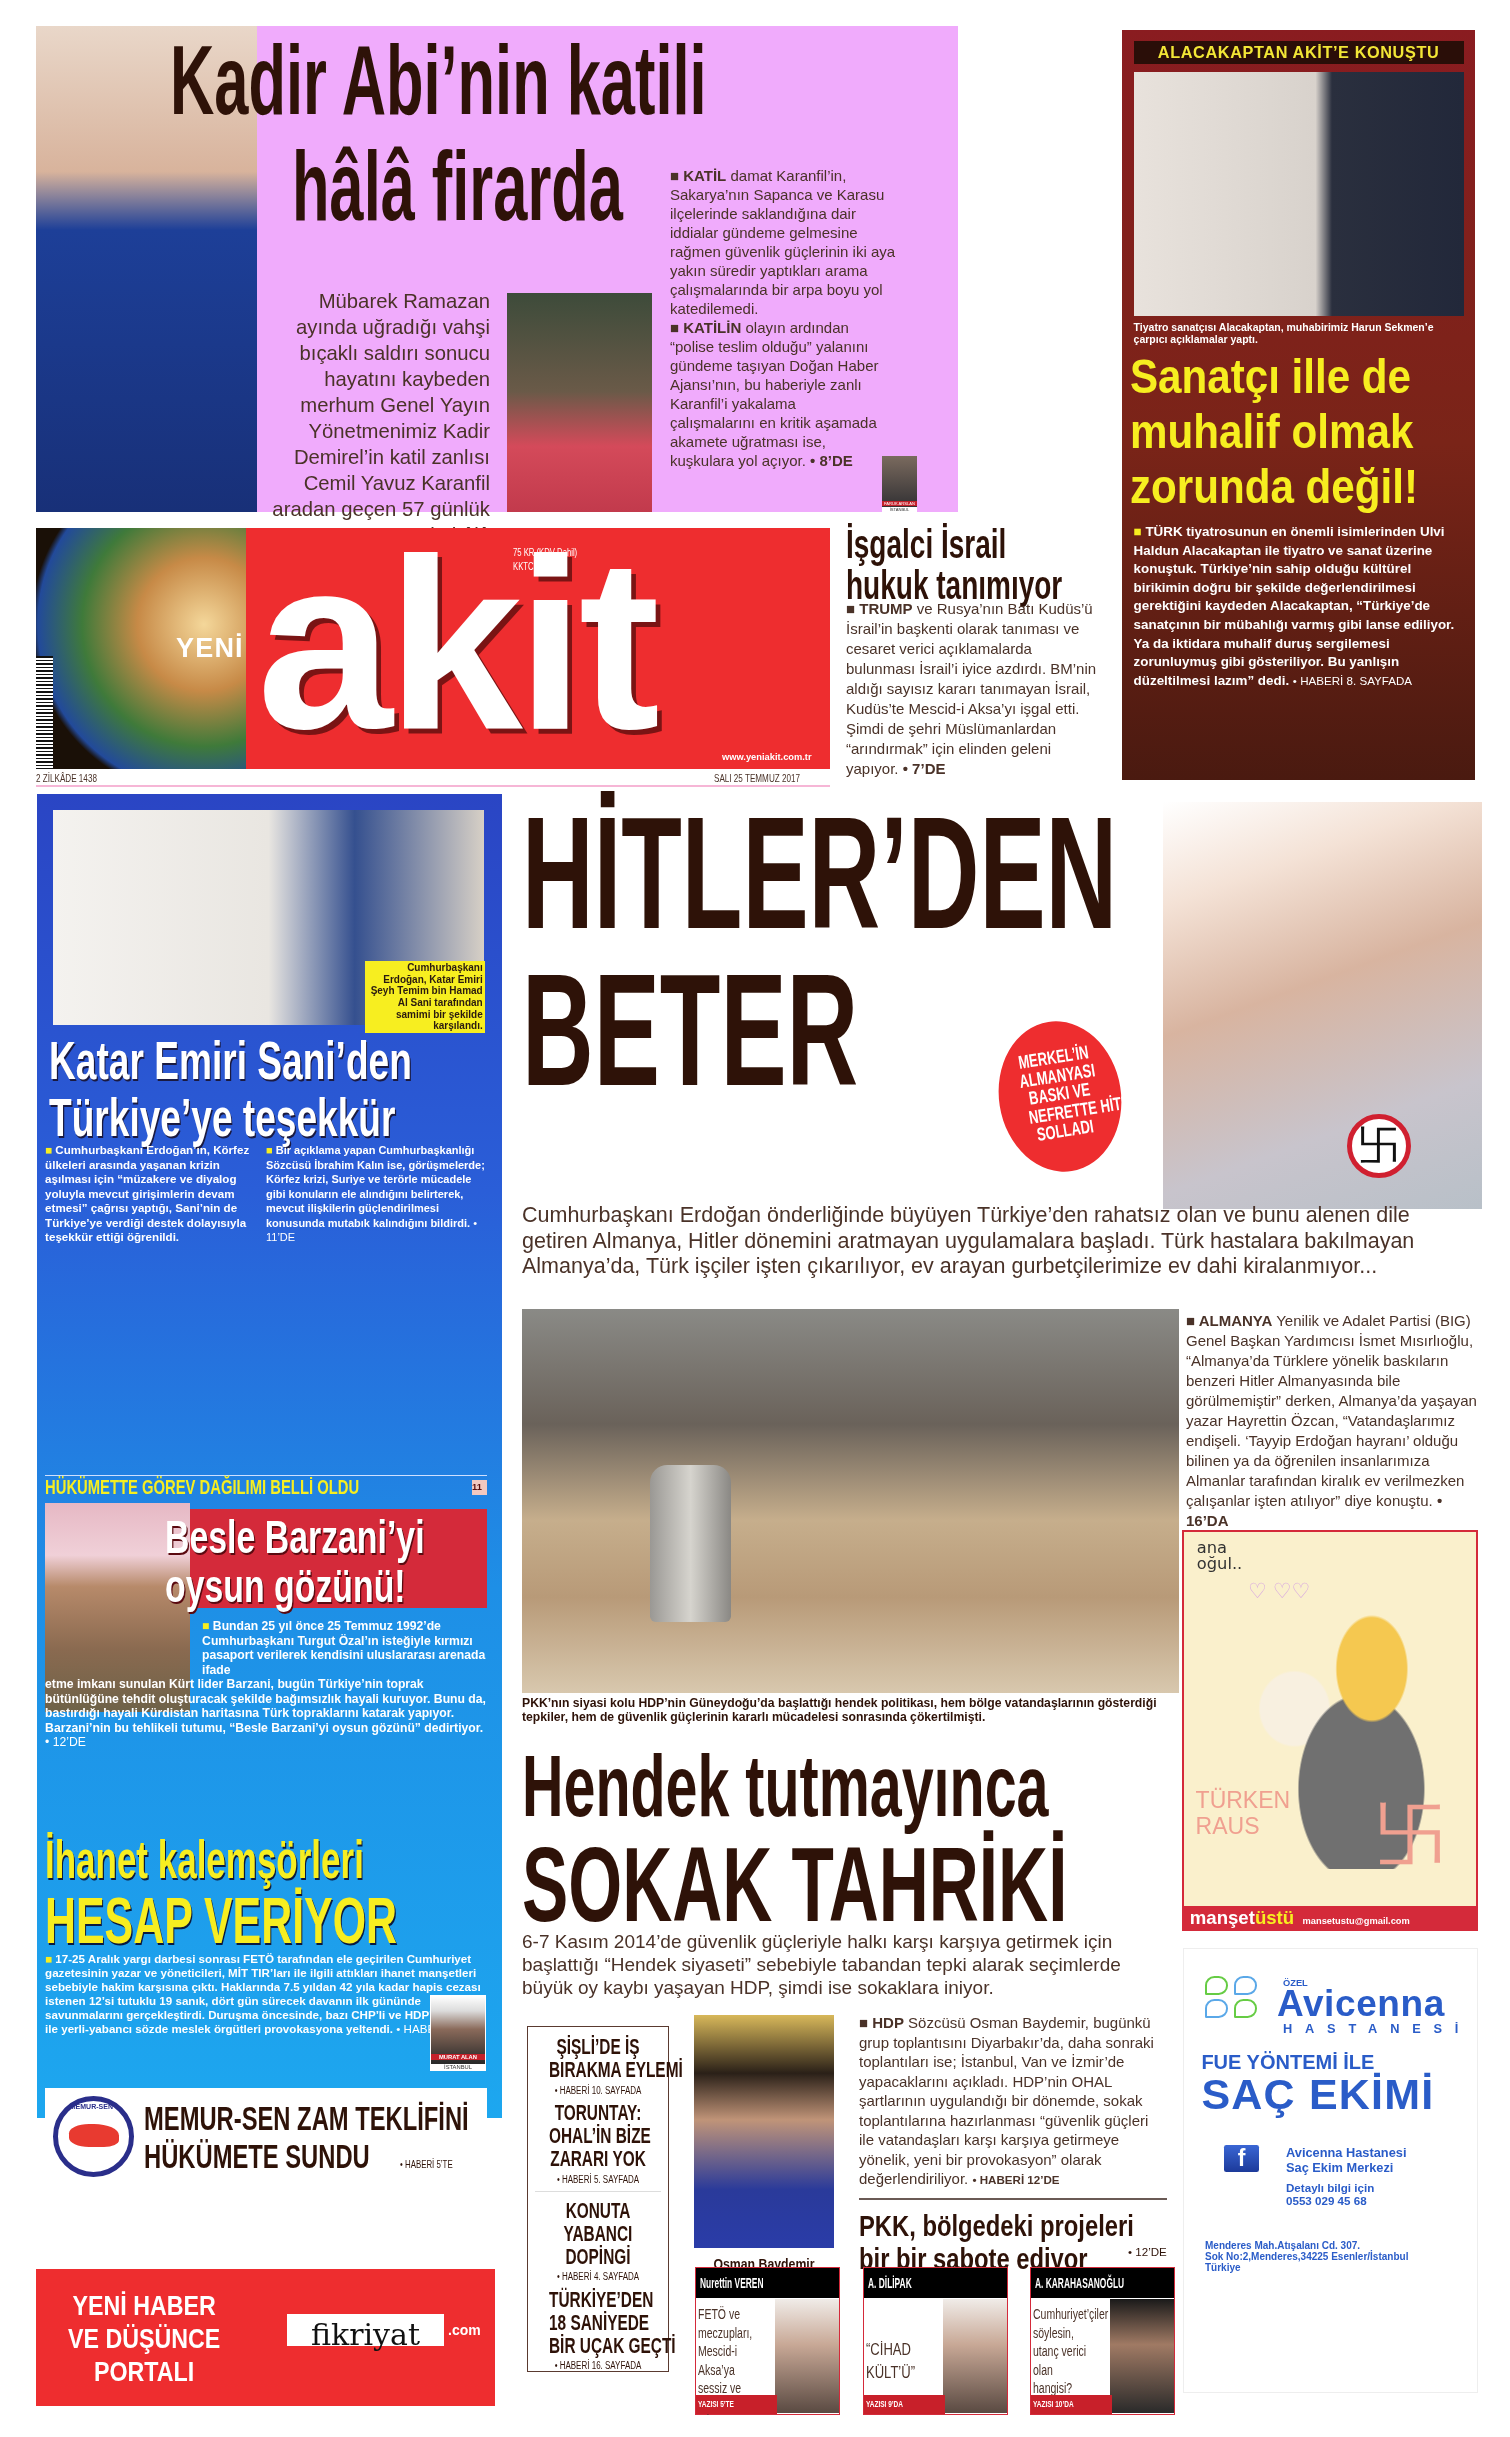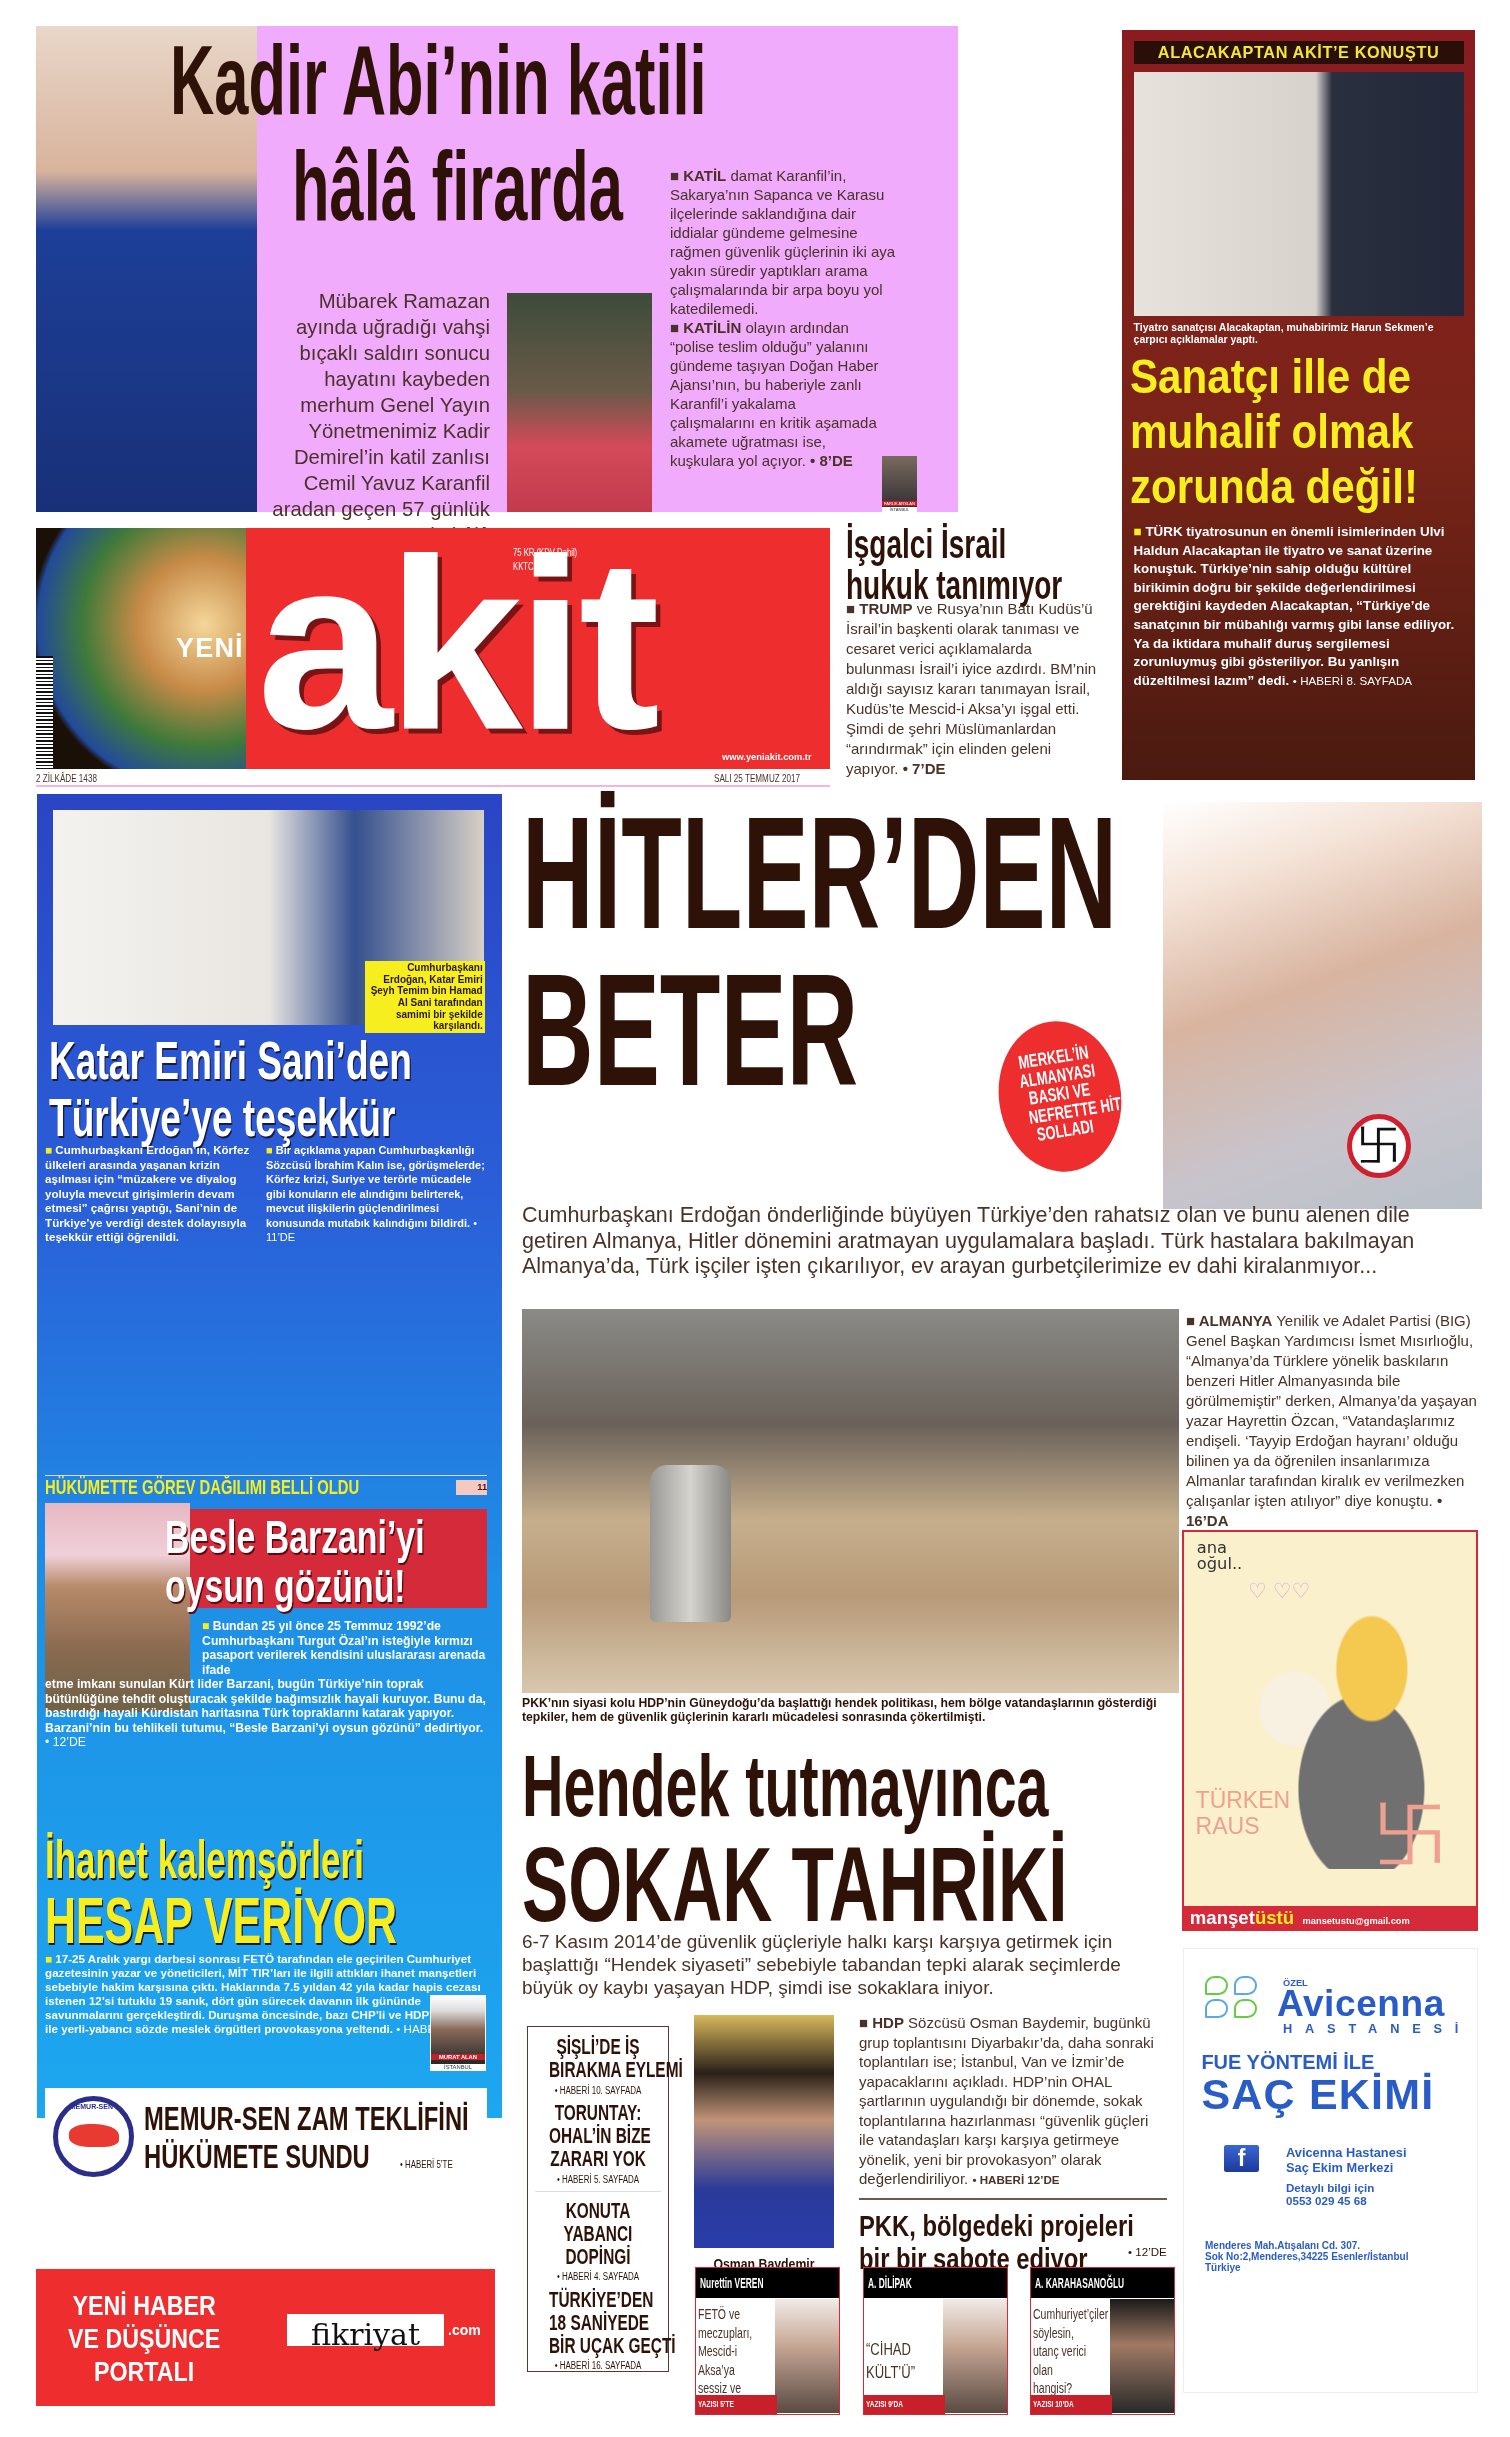--- a/index.html
+++ b/index.html
@@ -51,21 +51,21 @@
   
   #blue-panel { left: 37px; top: 794px; width: 465px; height: 1324px; background: linear-gradient(180deg,#2a45c4 0%, #2a5ed8 30%, #1e8fe6 60%, #1da7ef 100%); }
   #katar-photo { left: 16.3px; top: 16.3px; width: 431px; height: 215px; background: linear-gradient(90deg,#f4f2ef 0%, #e9e6e1 50%, #35508f 70%, #d7d0c6 100%); }
   #katar-caption { left: 328px; top: 167px; width: 120px; background: #f7ee20; color: #2a1a10; font-size: 10px; line-height: 11.6px; text-align: right; font-weight: bold; padding: 1.2px 2.3px; }
   #katar-headline { left: 11.6px; top: 238px; font-size: 53px; line-height: 57px; color: #ffffff; transform: scaleX(0.7); text-shadow: 1.7px 1.7px 0 #1a1a40; }
   #katar-col1 { left: 8.1px; top: 349px; width: 209px; color: #ffffff; font-size: 11.6px; line-height: 14.5px; font-weight: bold; }
   #katar-col2 { left: 229px; top: 349px; width: 221px; color: #ffffff; font-size: 11px; line-height: 14.5px; font-weight: bold; }
   .blue-panel .sq::before { color: #f7ee20; }
   #gov-strip { left: 8.1px; top: 681px; width: 442px; height: 23px; border-top: 1.2px solid #cfe0ff; color: #f7ee20; font-size: 20px; line-height: 23px; }
   #gov-strip .t { transform: scaleX(0.74); transform-origin: left top; display: inline-block; white-space: nowrap; font-weight: bold; }
-  #gov-page { right: 0; top: 3.5px; width: 31px; height: 15px; background: #f4c9c0; color: #5a1010; font-size: 9.3px; text-align: right; line-height: 15px; font-weight: bold; }
+  #gov-page { right: 0; top: 3.5px; width: 15px; height: 15px; background: #f4c9c0; color: #5a1010; font-size: 9.3px; text-align: left; line-height: 15px; font-weight: bold; }
   #barzani-banner { left: 8.1px; top: 715px; width: 442px; height: 99px; background: #d42a3a; }
   #barzani-photo { left: 8.1px; top: 709px; width: 145px; height: 209px; background: linear-gradient(180deg,#e6b8c4 0%, #f0d0d8 25%, #b78a6a 40%, #8a6a50 70%, #6e6248 100%); }
   #barzani-headline { left: 128px; top: 718px; color: #ffffff; font-size: 47px; line-height: 49px; transform: scaleX(0.72); text-shadow: 1.7px 1.7px 0 #5a0a10; }
   #barzani-body { left: 8.1px; top: 825px; width: 442px; color: #ffffff; font-size: 12.2px; line-height: 14.5px; font-weight: bold; }
   #barzani-body .indent { padding-left: 157px; display: block; }
   #ihanet-headline { left: 8.1px; top: 1038px; color: #f7ee20; font-size: 53px; line-height: 56px; transform: scaleX(0.66); text-shadow: 1.7px 1.7px 0 #0a1a40; }
   #ihanet-text { left: 8.1px; top: 1158px; width: 442px; color: #ffffff; font-size: 11.6px; line-height: 14px; font-weight: bold; }
   #reporter-2 { left: 393px; top: 1201px; width: 56px; height: 76px; background: linear-gradient(#ffffff 0%, #dcdcdc 20%, #8a6a5a 45%, #2a2a2a 90%); border: 1.2px solid #fff; }
   #reporter-2-name { left: 0; bottom: 10.5px; width: 100%; background: #c4202a; color: #fff; font-size: 5.8px; text-align: center; font-weight: bold; }
   #reporter-2-city { left: 0; bottom: 0; width: 100%; background: #fff; color: #333; font-size: 5.8px; text-align: center; }

